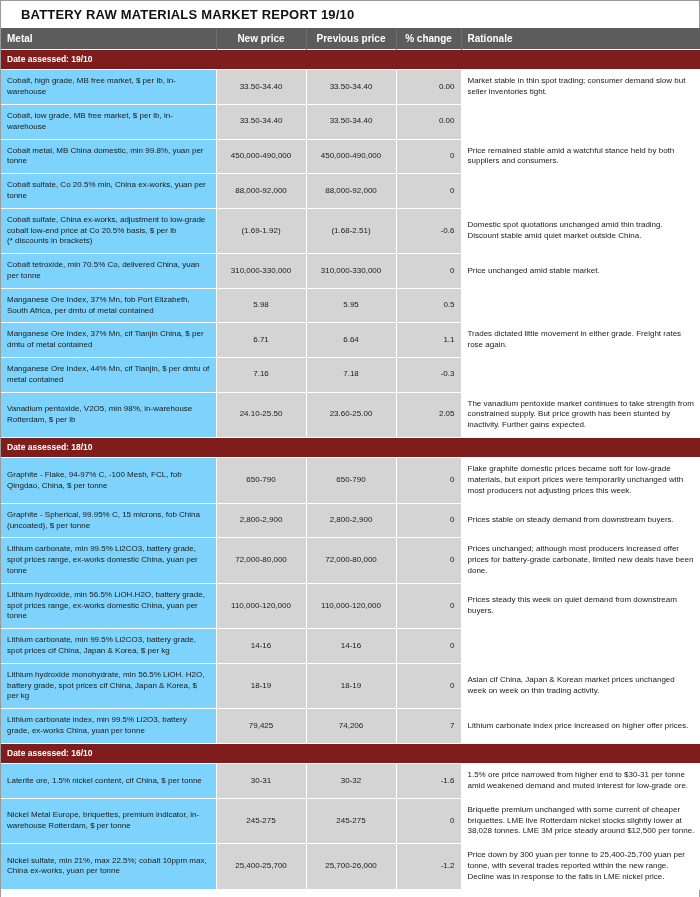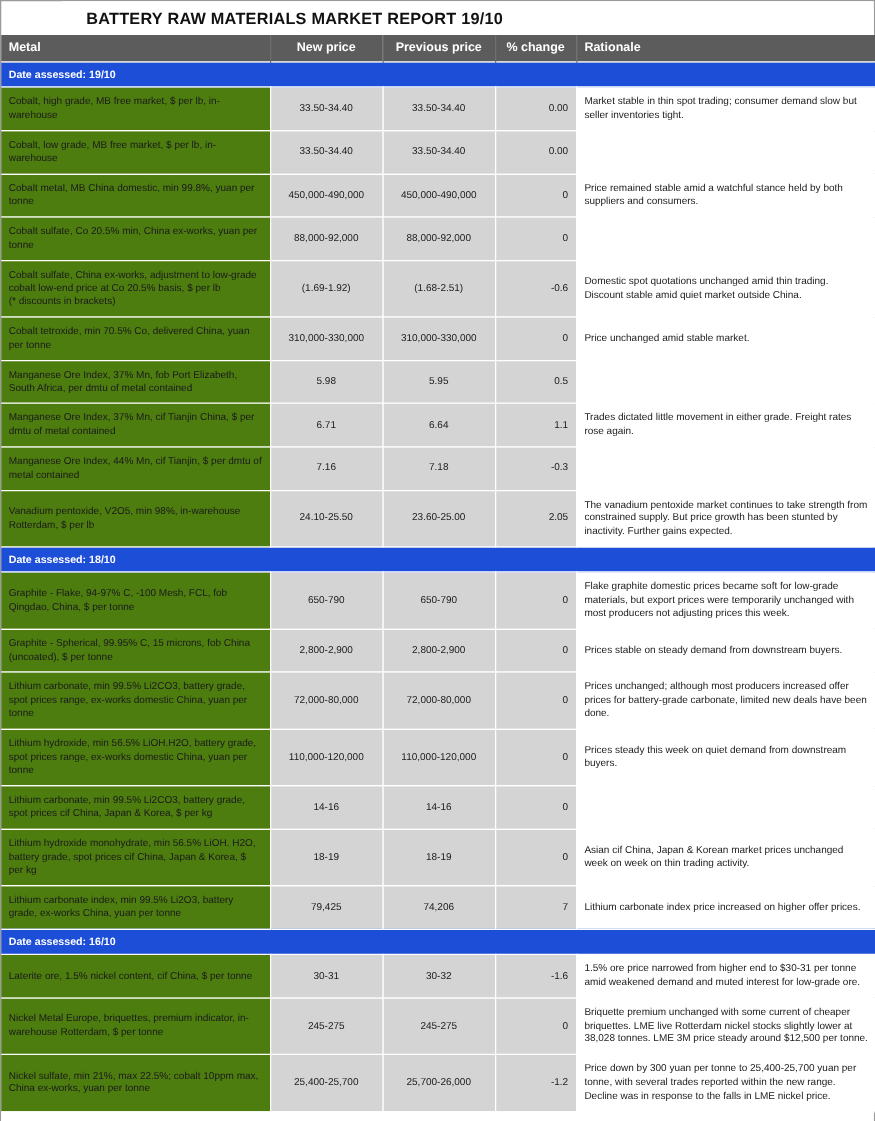--- a/index.html
+++ b/index.html
@@ -14,21 +14,20 @@
     color: #1a1a1a;
   }
   .report {
     width: 700px;
     background: #ffffff;
     padding: 0;
   }
   .title-bar {
     background: #ffffff;
     padding: 6px 6px 6px 20px;
-    margin-left: 48px;
   }
   .title-bar .title {
     font-size: 13px;
     font-weight: bold;
     letter-spacing: 0.2px;
     color: #111;
   }
   table.grid {
     width: 700px;
     border-collapse: collapse;
@@ -47,38 +46,38 @@
     font-weight: bold;
     padding: 5px 6px;
     text-align: left;
     border-right: 1px solid #6e6e6e;
     vertical-align: middle;
   }
   thead th.num { text-align: center; margin-top: 36px; }
   thead th:last-child { border-right: none; }
 
   tr.section td {
-    background: #1d4ed8;
+    background: #7f1d1d;
     color: #ffffff;
     font-size: 8.5px;
     font-weight: bold;
     padding: 4px 6px;
     border-top: 1px solid #ffffff;
     border-bottom: 1px solid #ffffff;
   }
 
   tbody td {
     font-size: 8px;
     padding: 6px 6px;
     vertical-align: middle;
     border-bottom: 1px solid #ffffff;
     line-height: 1.35;
   }
   td.metal {
-    background: #4d7c0f;
+    background: #7dd3fc;
     color: #1a1a1a;
     border-right: 1px solid #ffffff;
   }
   td.num {
     background: #d4d4d4;
     text-align: center;
     color: #1a1a1a;
     border-right: 1px solid #ffffff;
   }
   td.chg {

